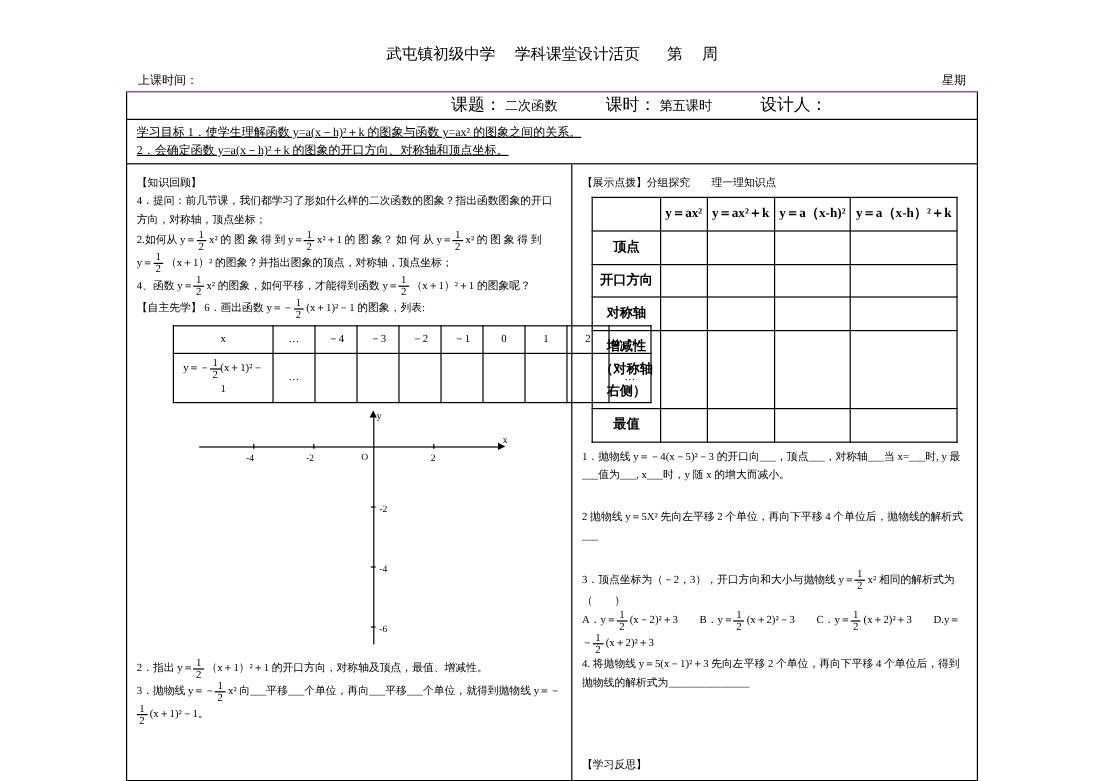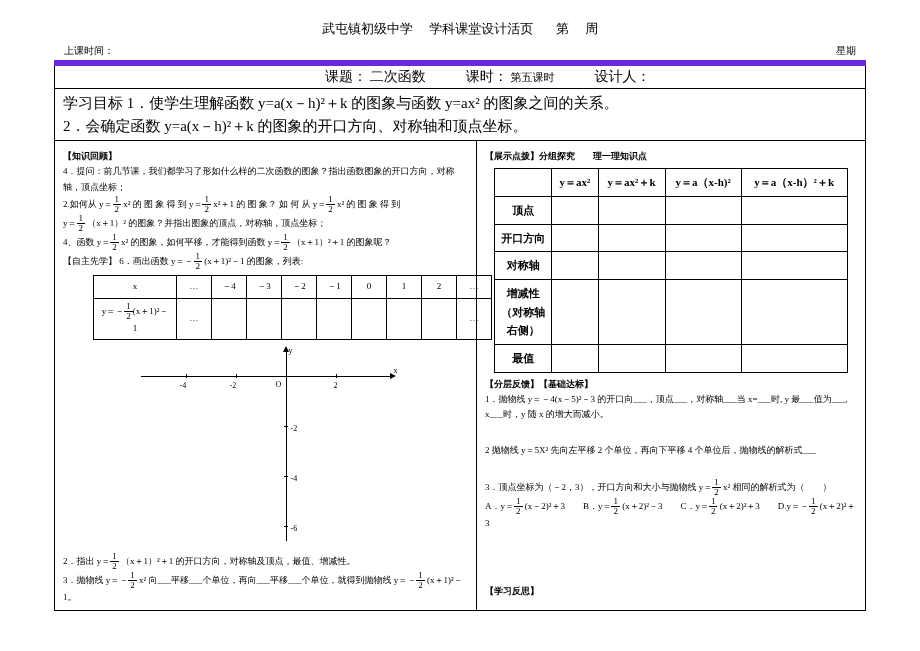--- a/index.html
+++ b/index.html
@@ -4,72 +4,73 @@
   <style>
     body {
       font-family: "SimSun", "宋体", serif;
       font-size: 10px;
       margin: 0;
       padding: 20px;
       background: #fff;
       color: #000;
     }
     .page {
-      width: 812px;
-      margin: 0 auto;
+      width: 710px;
+      margin: 16px auto;
     }
     .header {
       text-align: center;
       font-size: 13px;
       margin-bottom: 4px;
     }
     .header-row {
       display: flex;
-      border-bottom: 6px solid #6d28d9;
+      border-bottom: 1px solid #6d28d9;
       padding: 2px 10px;
       font-size: 10px;
     }
     .header-left { flex: 1; }
     .header-right { }
     .title-row {
       border: 1px solid #000;
       border-top: none;
       display: flex;
       padding: 2px 10px;
       font-size: 11px;
     }
     .title-row > div { margin-right: 40px; }
     .title-label { font-size: 14px; }
-    .title-main { font-size: 14px; }
+    .title-main { font-size: 11px; }
     .goals {
       border: 1px solid #000;
       border-top: none;
       padding: 3px 8px;
-      font-size: 15px;
+      font-size: 10px;
       line-height: 1.5;
+      text-decoration: underline;
     }
     .main-grid {
       display: flex;
       border: 1px solid #000;
       border-top: none;
     }
     .col-left {
       width: 50%;
       border-right: 1px solid #000;
       padding: 5px 8px;
       font-size: 9px;
       line-height: 1.7;
     }
     .col-right {
       width: 50%;
       padding: 5px 8px;
       font-size: 9px;
       line-height: 1.7;
     }
-    .section-title { margin-top: 3px; font-weight: bold; }
+    .section-title { margin-top: 3px; }
     .frac {
       display: inline-block;
       text-align: center;
       vertical-align: middle;
       line-height: 1;
       font-size: 9px;
     }
     .frac .num { display: block; border-bottom: 1px solid #000; padding: 0 2px; }
     .frac .den { display: block; padding: 0 2px; }
     .tbl {
@@ -283,33 +284,33 @@
         <tr>
               <td class="rowhead">最值</td>
               <td></td>
               <td></td>
               <td></td>
               <td></td>
             </tr>
       </tbody>
         </table>
 
-      <div class="section-title">【分层反馈】【基础达标】</div>
       <div>1．抛物线 y＝－4(x－5)²－3 的开口向___，顶点___，对称轴___当 x=___时, y 最___值为___, x___时，y 随 x 的增大而减小。</div>
       <div class="answer-space"></div>
       <div>2 抛物线 y＝5X² 先向左平移 2 个单位，再向下平移 4 个单位后，抛物线的解析式___</div>
       <div class="answer-space"></div>
       <div>
         <span>3．顶点坐标为（－2，3），开口方向和大小与抛物线 y＝</span><span class="frac"><span class="num">1</span><span class="den">2</span></span>
         <span>x² 相同的解析式为（　　）</span>
       </div>
       <div>
         <span>A．y＝</span><span class="frac"><span class="num">1</span><span class="den">2</span></span>
         <span>(x－2)²＋3　　B．y＝</span><span class="frac"><span class="num">1</span><span class="den">2</span></span>
         <span>(x＋2)²－3　　C．y＝</span><span class="frac"><span class="num">1</span><span class="den">2</span></span>
         <span>(x＋2)²＋3　　D.y＝－</span><span class="frac"><span class="num">1</span><span class="den">2</span></span>
         <span>(x＋2)²＋3</span>
       </div>
+      <div>4.  将抛物线 y＝5(x－1)²＋3 先向左平移 2 个单位，再向下平移 4 个单位后，得到抛物线的解析式为_______________</div>
       <div style="height:50px"></div>
       <div class="section-title">【学习反思】</div>
     </div>
   </div>
 </div>
 
 </body></html>

